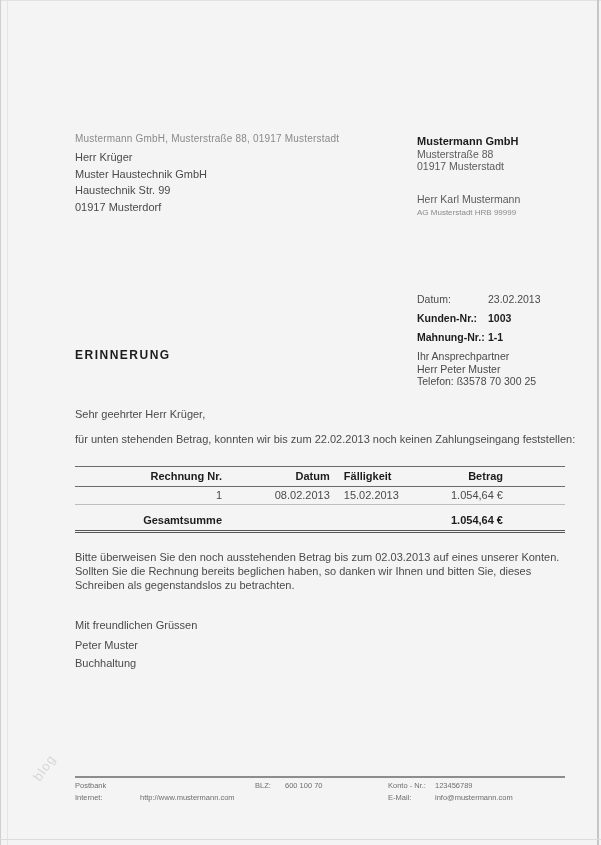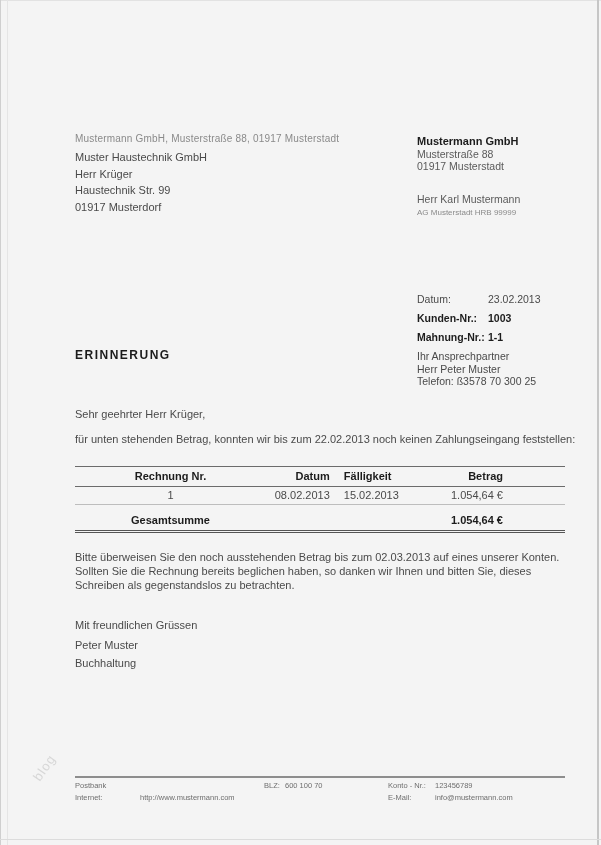--- a/index.html
+++ b/index.html
@@ -42,37 +42,37 @@
 
   .invoice { left:75px; top:466px; width:490px; font-size:11px; color:#4a4a4a; }
   .invoice table { width:100%; border-collapse:collapse; }
   .invoice .head td {
     font-weight:bold; color:#1c1c1c;
     border-top:1px solid #6b6b6b; border-bottom:1px solid #6b6b6b;
     padding:3px 0 4px 0;
   }
   .invoice .data td { padding:2px 0 3px 0; border-bottom:1px solid #bdbdbd; }
   .invoice .total td { padding:9px 0 4px 0; font-weight:bold; color:#1c1c1c; border-bottom:3px double #555; }
-  .invoice td.c1 { width:30%; text-align:center;padding-left:44px; }
+  .invoice td.c1 { width:30%; text-align:right;padding-left:44px; }
   .invoice td.c2 { width:22%; text-align:right; }
   .invoice td.c3 { width:20%; text-align:left; padding-left:14px; }
   .invoice td.c4 { text-align:right; padding-right:62px; }
 
   .body-par { left:75px; top:550px; width:505px; font-size:11px; color:#4a4a4a; line-height:14px; }
 
   .greeting { left:75px; top:619px; font-size:11px; color:#4a4a4a; }
   .signature { left:75px; top:636px; font-size:11px; color:#4a4a4a; line-height:18px; }
 
   .footer-rule { left:75px; top:776px; width:490px; height:2px; background:#8d8d8d; }
   .footer { left:75px; top:781px; width:500px; font-size:7.5px; color:#6e6e6e; }
   .footer .frow { position:relative; height:12px; }
   .footer .f { position:absolute; top:0; white-space:nowrap; }
   .footer .p0 { left:0; }    
   .footer .p1 { left:65px; } 
-  .footer .p2 { left:189px;text-align:right; }
+  .footer .p2 { left:180px;text-align:right; }
   .footer .p3 { left:210px; }
   .footer .p4 { left:313px; }
   .footer .p5 { left:360px; }
 
   .watermark {
     left:30px; top:775px; font-size:13px; color:#d7d7d7;
     transform:rotate(-55deg); transform-origin:left top; letter-spacing:1px;
   }
 </style>
 </head>
@@ -82,22 +82,22 @@
 <div class="edge left1"></div>
 <div class="edge left2"></div>
 <div class="edge right"></div>
 <div class="edge bottom"></div>
 
 <div class="abs watermark">blog</div>
 
 <div class="abs sender-line">Mustermann GmbH, Musterstraße 88, 01917 Musterstadt</div>
 
 <div class="abs recipient">
+  <div>Herr Krüger</div>
   <div>Muster Haustechnik GmbH</div>
-  <div>Herr Krüger</div>
   <div>Haustechnik Str. 99</div>
   <div>01917 Musterdorf</div>
 </div>
 
 <div class="abs company">
   <div class="name">Mustermann GmbH</div>
   <div>Musterstraße 88</div>
   <div>01917 Musterstadt</div>
   <div class="contact">Herr Karl Mustermann</div>
   <div class="registry">AG Musterstadt HRB 99999</div>

